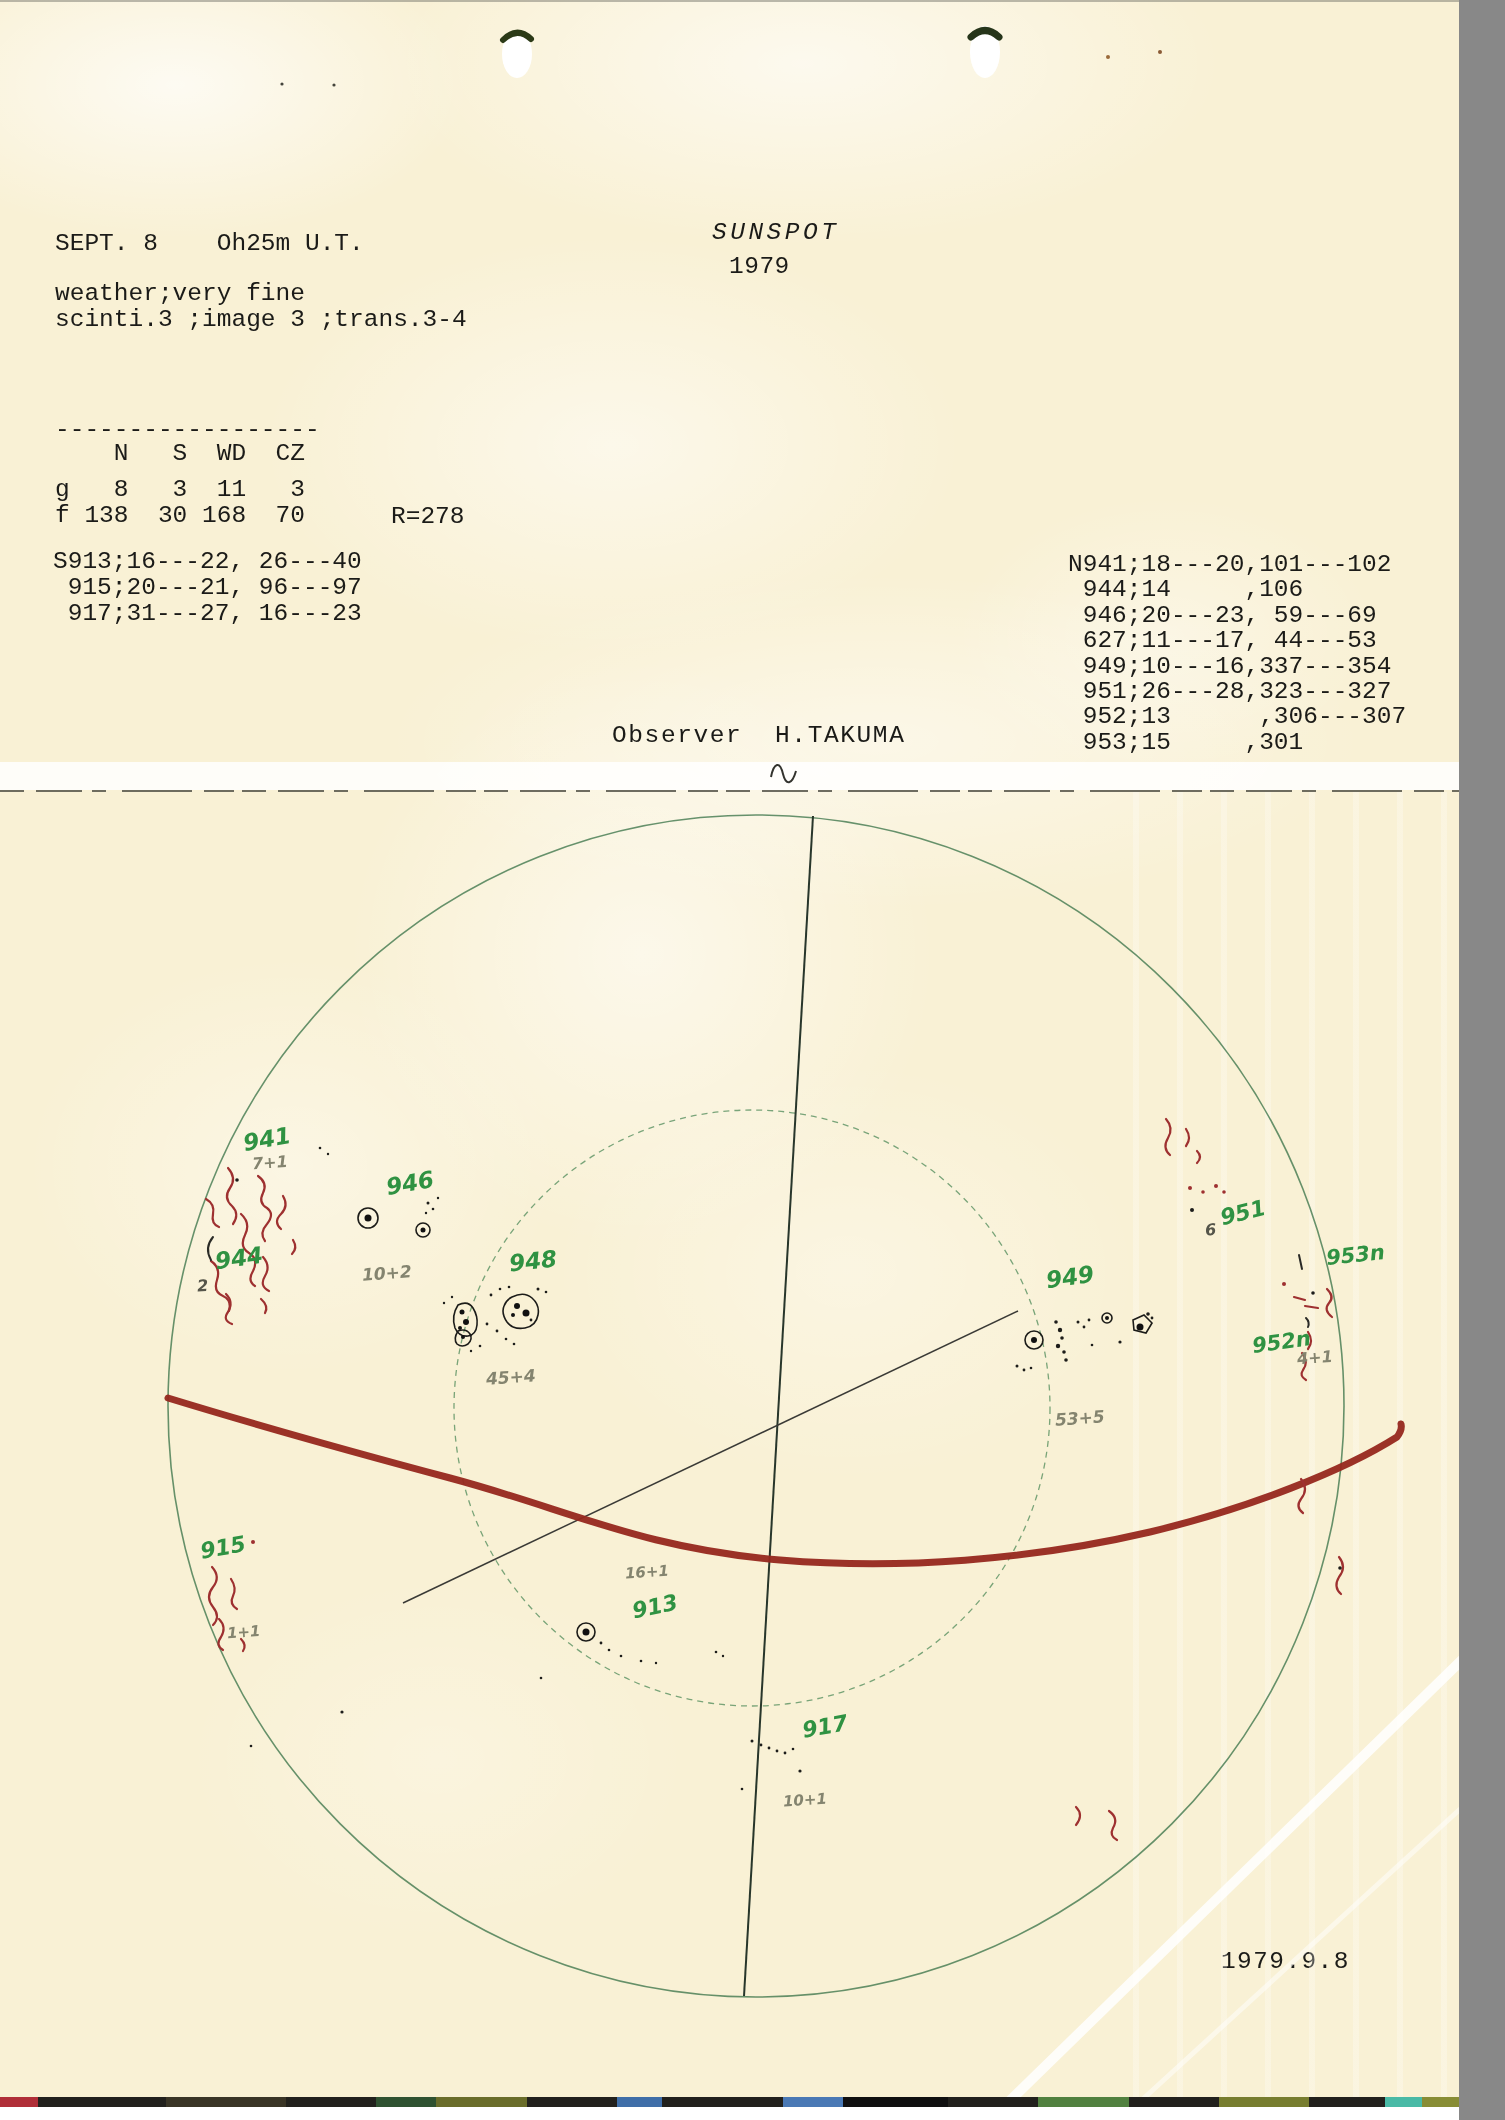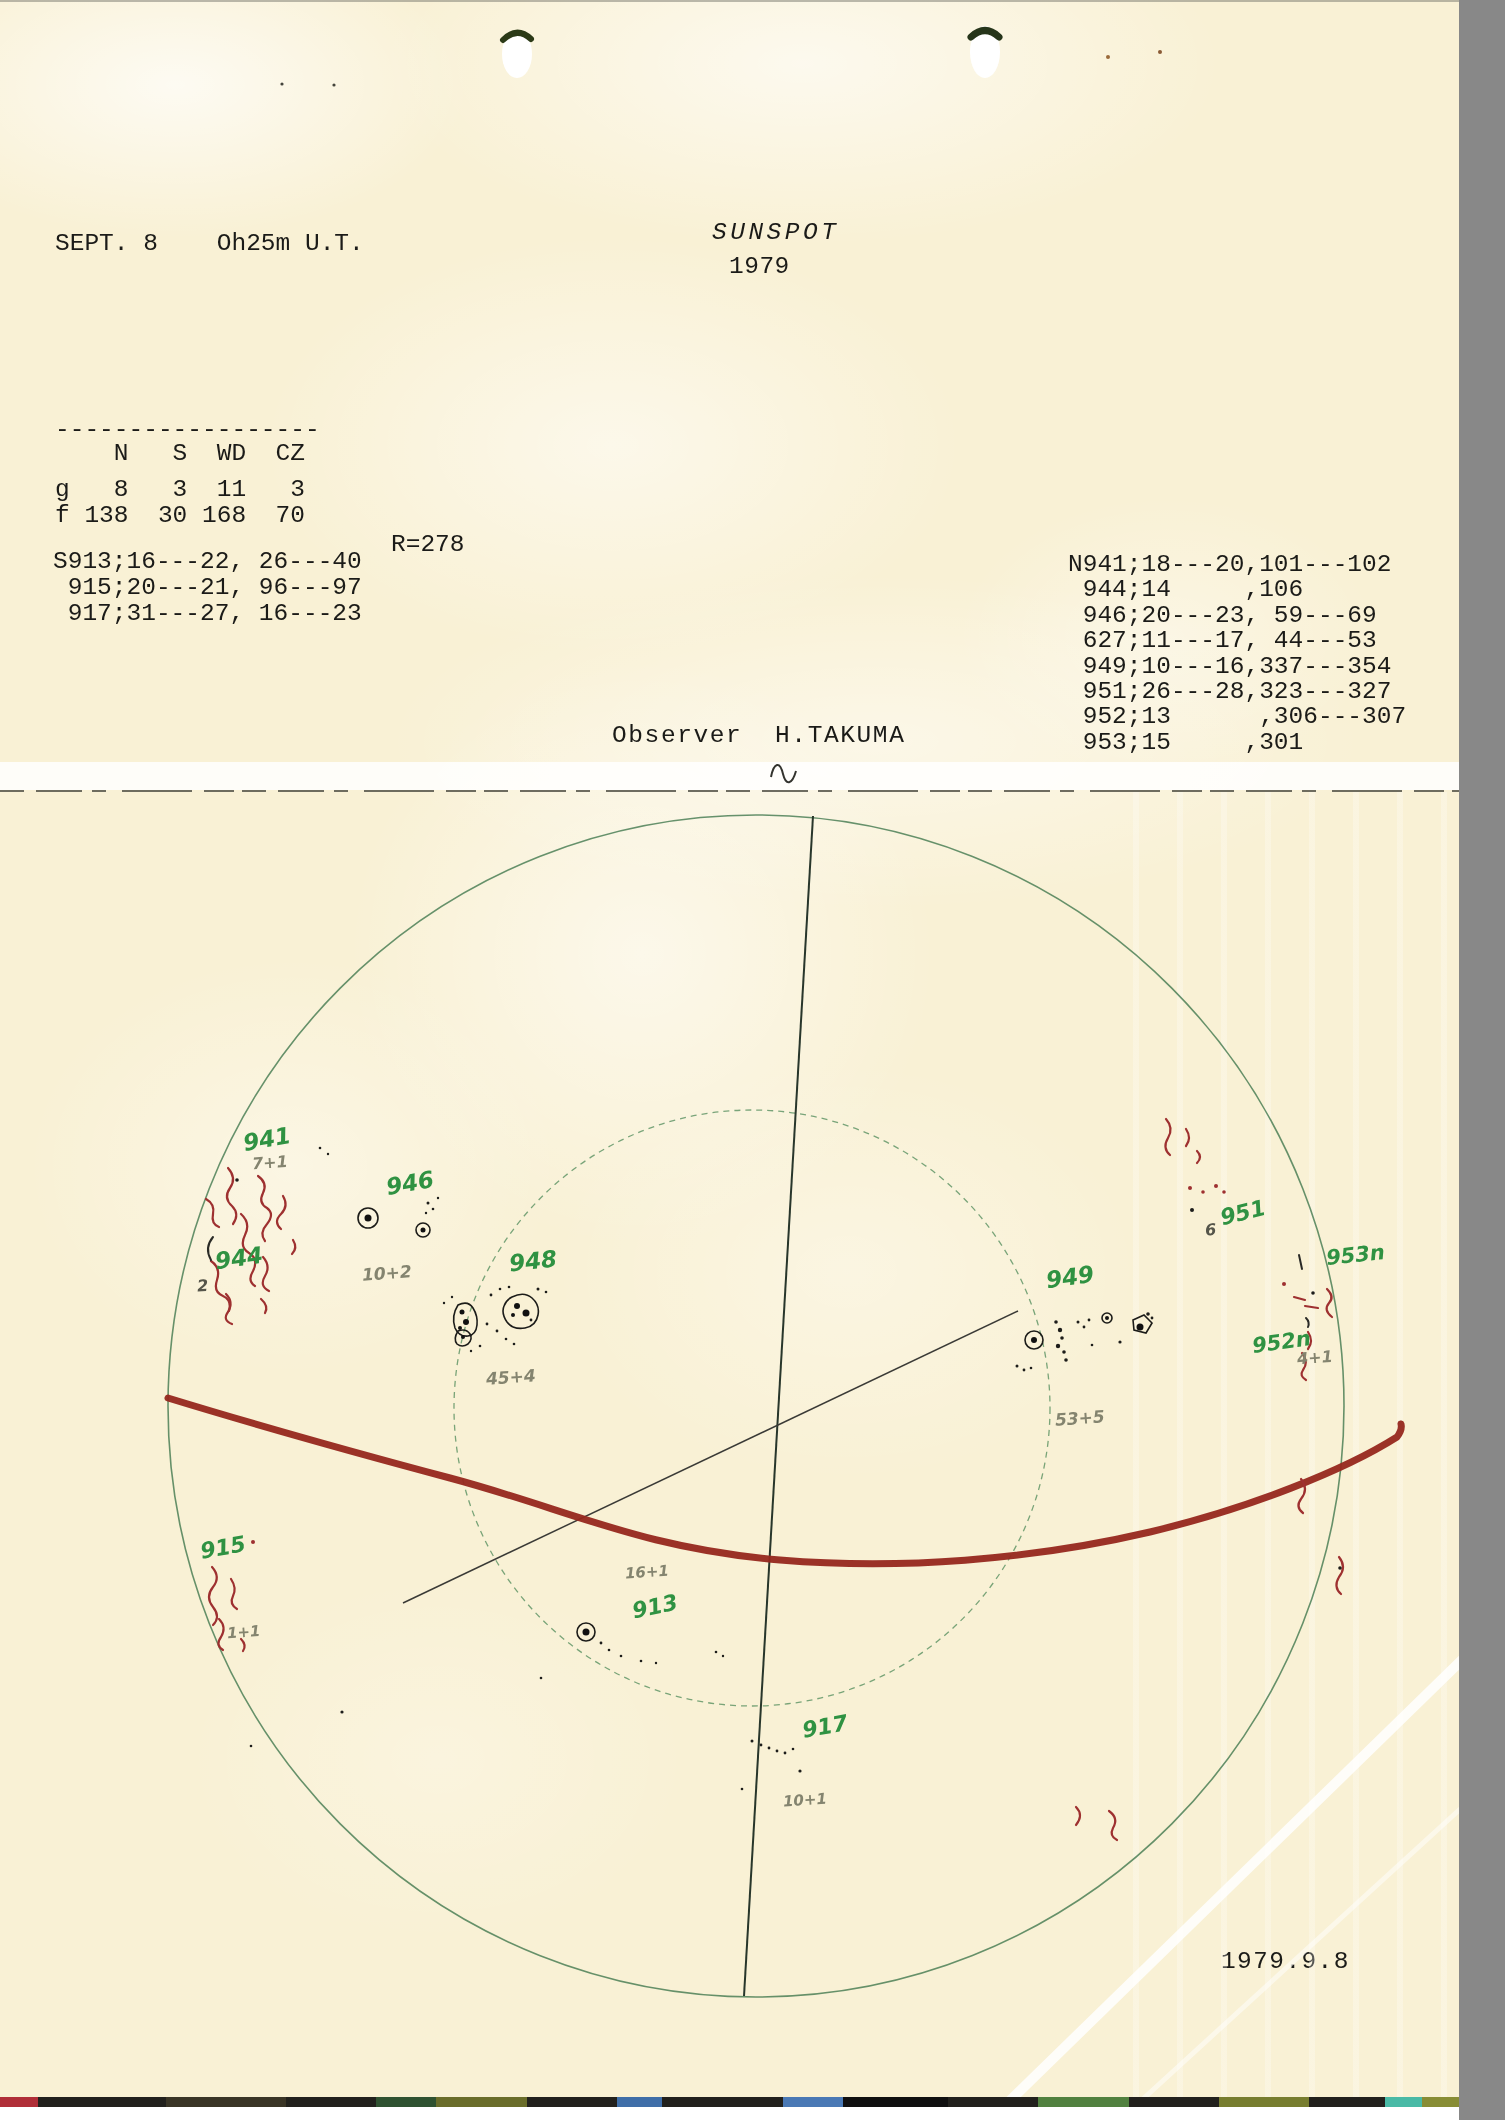--- a/index.html
+++ b/index.html
@@ -50,25 +50,27 @@
     <path d="M971,37 q14,-13 28,0" stroke="#26351a" stroke-width="7" fill="none" stroke-linecap="round"></path>
     <circle cx="282" cy="84" r="1.6" fill="#44443c"></circle>
     <circle cx="334" cy="85" r="1.6" fill="#44443c"></circle>
     <circle cx="1108" cy="57" r="2" fill="#9a6a3a"></circle>
     <circle cx="1160" cy="52" r="2" fill="#8a5a35"></circle>
   </svg>
 
   <pre class="type" style="left:55px;top:230px;">SEPT. 8    Oh25m U.T.</pre>
   <pre class="type title" style="left:712px;top:219px;">SUNSPOT</pre>
   <pre class="type" style="left:729px;top:253px;letter-spacing:.5px;">1979</pre>
+  <pre class="type lh26" style="left:55px;top:281px;">weather;very fine
+scinti.3 ;image 3 ;trans.3-4</pre>
   <pre class="type lh24" style="left:55px;top:418px;">------------------
     N   S  WD  CZ</pre>
   <pre class="type lh26" style="left:55px;top:477px;text-align:right;">g   8   3  11   3
 f 138  30 168  70</pre>
-  <pre class="type" style="left:391px;top:503px;margin-top:28px;">R=278</pre>
+  <pre class="type" style="left:391px;top:503px;">R=278</pre>
   <pre class="type lh26" style="left:53px;top:549px;">S913;16---22, 26---40
  915;20---21, 96---97
  917;31---27, 16---23</pre>
   <pre class="type lh25" style="left:1068px;top:552px;">N941;18---20,101---102
  944;14     ,106
  946;20---23, 59---69
  627;11---17, 44---53
  949;10---16,337---354
  951;26---28,323---327
  952;13      ,306---307

